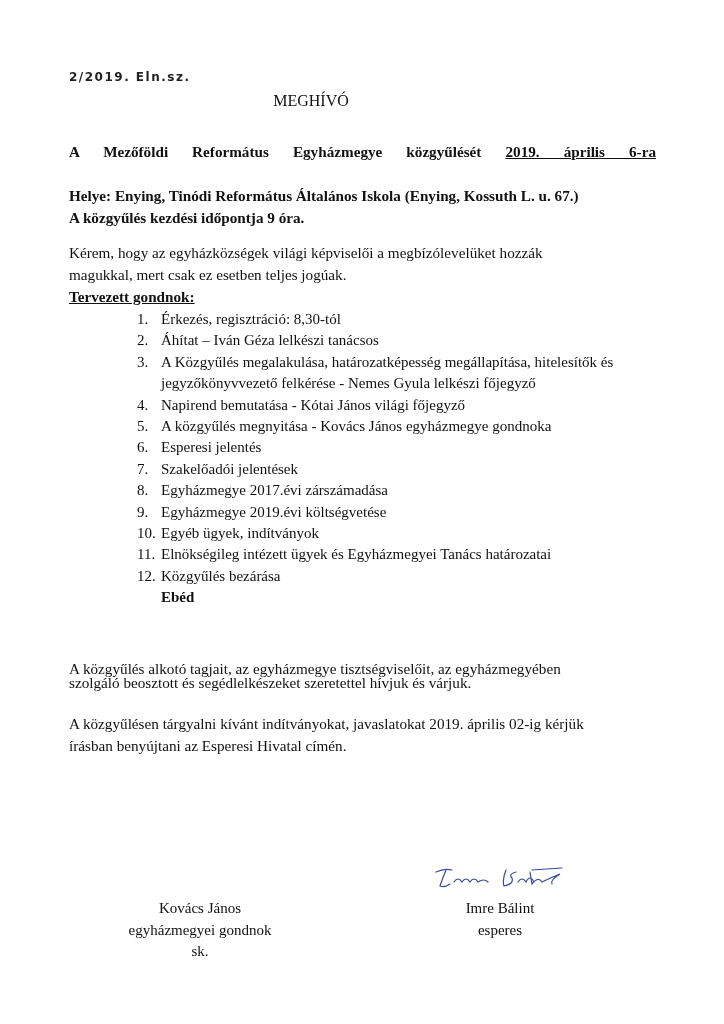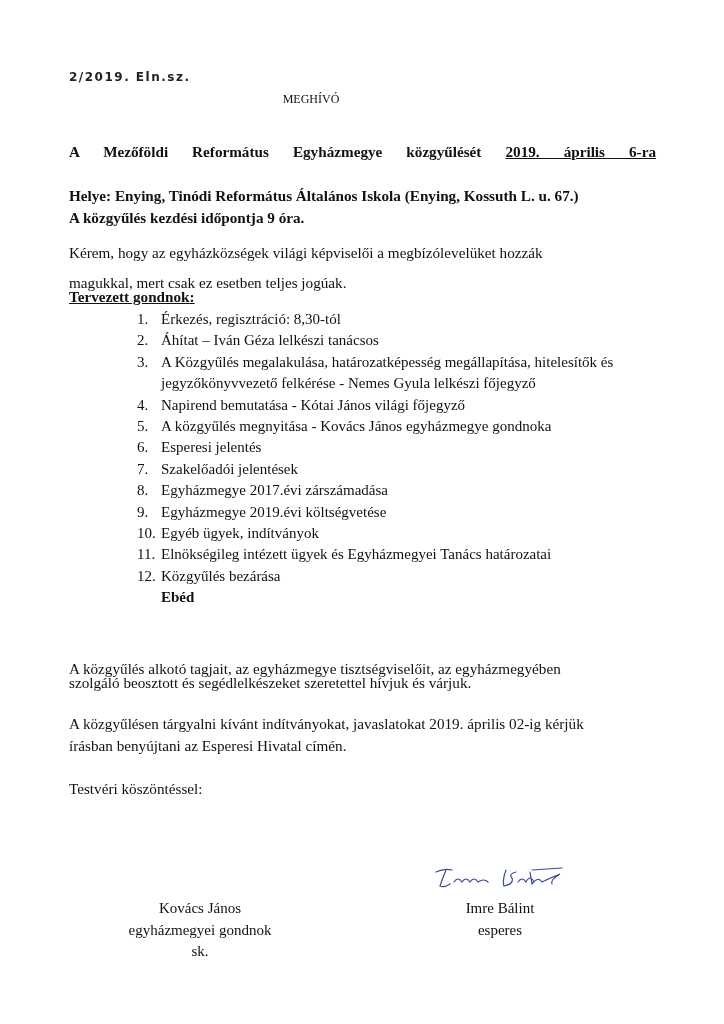--- a/index.html
+++ b/index.html
@@ -1,19 +1,19 @@
 <!DOCTYPE html>
 <html><head>
   <meta charset="utf-8">
   <style>
     html, body { margin: 0; padding: 0; background: #ffffff; }
     body { width: 724px; height: 1024px; position: relative; overflow: hidden; color: #111; }
     .page { position: absolute; left: 0; top: 0; width: 724px; height: 1024px; font-family: "DejaVu Serif", "Liberation Serif", serif; }
     .ref { position: absolute; left: 69px; top: 70px; font-family: "DejaVu Sans", sans-serif; font-weight: bold; font-size: 12px; letter-spacing: 1.5px; color: #222; }
-    .title { position: absolute; left: 0; width: 622px; top: 92px; text-align: center; font-family: "Liberation Serif", serif; font-size: 12px; color: #111; }
+    .title { position: absolute; left: 0; width: 622px; top: 92px; text-align: center; font-family: "Liberation Serif", serif; font-size: 16px; color: #111; }
     .p { position: absolute; left: 69px; width: 587px; font-family: "Liberation Serif", "DejaVu Serif", serif; font-size: 15.2px; line-height: 21.5px; }
     .b { font-weight: bold; }
     .u { text-decoration: underline; }
     .justify { text-align: justify; text-align-last: justify; }
     .agenda { position: absolute; left: 137px; top: 309px; width: 520px; font-family: "Liberation Serif", serif; font-size: 15px; line-height: 21.4px; margin: 0; padding: 0; list-style: none; }
     .agenda li { display: flex; }
     .agenda .num { width: 24px; flex: none; }
     .agenda .txt { flex: 1; }
     .sig { position: absolute; text-align: center; font-family: "Liberation Serif", serif; font-size: 15px; line-height: 21.5px; }
     .signature { position: absolute; left: 432px; top: 860px; width: 140px; height: 40px; }
@@ -26,21 +26,21 @@
   <div class="ref">2/2019. Eln.sz.</div>
   <div class="title">MEGHÍVÓ</div>
 
   <div class="p b justify" style="top:141px;">
     <span>A Mezőföldi Református Egyházmegye közgyűlését </span><span class="u">2019. április 6-ra</span>
   </div>
   <div class="p b" style="top:185px;">Helye: Enying, Tinódi Református Általános Iskola (Enying, Kossuth L. u. 67.)</div>
   <div class="p b" style="top:207px;">A közgyűlés kezdési időpontja 9 óra.</div>
 
   <div class="p" style="top:242px;">Kérem, hogy az egyházközségek világi képviselői a megbízólevelüket hozzák</div>
-  <div class="p" style="top:264px;margin-top:8px;">magukkal, mert csak ez esetben teljes jogúak.</div>
+  <div class="p" style="top:264px;">magukkal, mert csak ez esetben teljes jogúak.</div>
   <div class="p b u" style="top:286px; width:auto;">Tervezett gondnok:</div>
 
   <ul class="agenda">
     <li>
         <span class="num">1.</span>
         <span class="txt">Érkezés, regisztráció: 8,30-tól</span>
       </li>
     <li>
         <span class="num">2.</span>
         <span class="txt">Áhítat – Iván Géza lelkészi tanácsos</span>
@@ -90,21 +90,20 @@
         <span class="txt b">Ebéd</span>
       </li>
   </ul>
 
   <div class="p" style="top:658px;">A közgyűlés alkotó tagjait, az egyházmegye tisztségviselőit, az egyházmegyében</div>
   <div class="p" style="top:672px;">szolgáló beosztott és segédlelkészeket szeretettel hívjuk és várjuk.</div>
 
   <div class="p" style="top:713px;">A közgyűlésen tárgyalni kívánt indítványokat, javaslatokat 2019. április 02-ig kérjük</div>
   <div class="p" style="top:735px;">írásban benyújtani az Esperesi Hivatal címén.</div>
 
-  <div class="p" style="top:778px;">Testvéri köszöntéssel:</div>
 
   <svg class="signature" viewBox="0 0 140 40">
     <g fill="none" stroke="#3a4a9a" stroke-width="1.2" stroke-linecap="round">
       <path d="M4 12 Q12 8 20 10 M14 10 Q10 20 8 26 Q12 28 18 24"></path>
       <path d="M22 22 Q26 16 30 22 Q34 16 38 22 Q42 16 46 22 Q52 18 56 22"></path>
       <path d="M74 10 Q70 20 72 26 Q82 24 80 18 Q76 14 84 12"></path>
       <path d="M86 22 Q90 16 94 22 Q98 14 102 22 M98 12 L100 24 Q106 16 110 22 Q118 18 128 14 Q118 20 120 24"></path>
       <path d="M100 10 L130 8"></path>
     </g>
   </svg>

